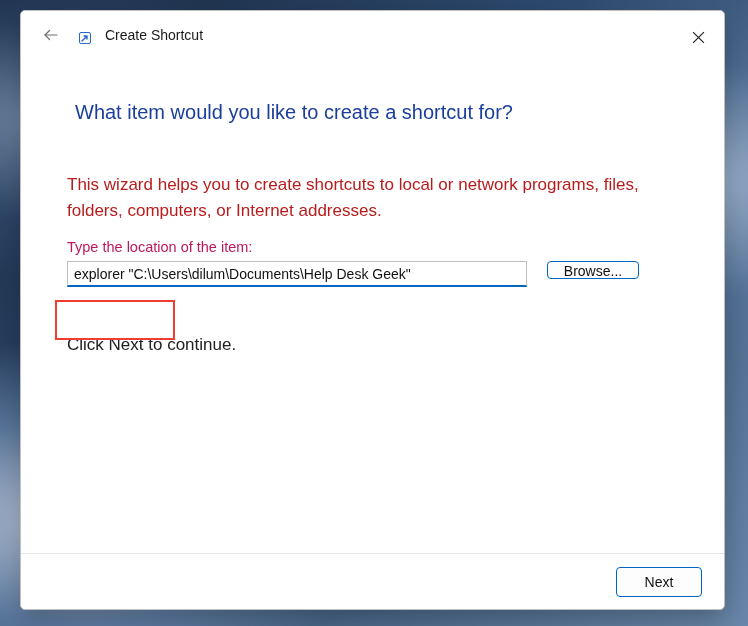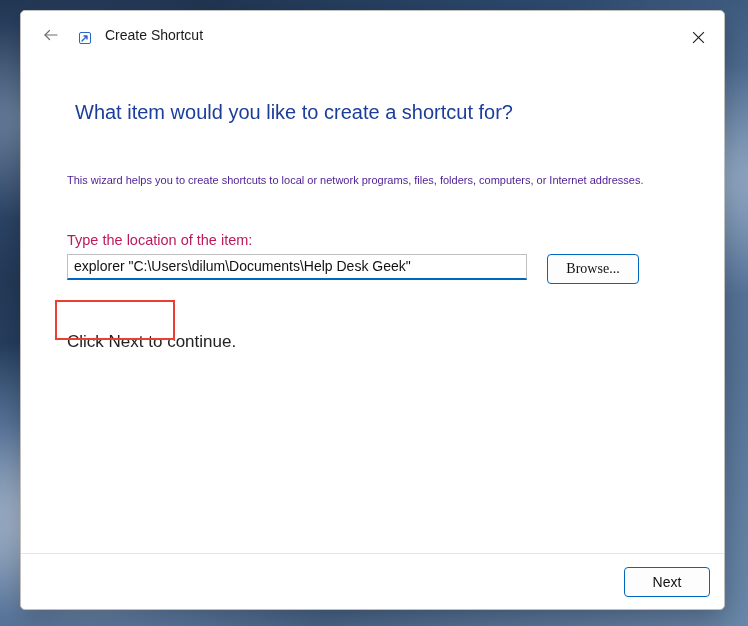--- a/index.html
+++ b/index.html
@@ -67,24 +67,24 @@
     flex: 1 1 auto;
     padding: 24px 46px 0 46px;
   }
   .heading {
     color: #1b3e9b;
     font-size: 20px;
     font-weight: 400;
     margin: 18px 0 48px 8px;
   }
   .description {
-    color: #4c1d95;
-    font-size: 11px;
+    color: #b91c1c;
+    font-size: 17px;
     line-height: 1.5;
-    margin-bottom: 43px;
+    margin-bottom: 16px;
     max-width: 590px;
   }
   .field-label {
     color: #be185d;
     font-size: 14.5px;
     margin-bottom: 6px;
   }
   .input-row {
     display: flex;
     align-items: flex-start;
@@ -102,41 +102,41 @@
     border-bottom: 2px solid #0067c0;
     outline: none;
     background: #fff;
   }
   .highlight-box {
     position: absolute;
     border: 2px solid #ef3e2f;
     pointer-events: none;
   }
   .browse-btn {
-    width: 92px; height: 30px;
+    width: 92px; height: 18px;
     background: #fdfdfd;
     border: 1px solid #0067c0;
     border-radius: 4px;
-    font-family: Liberation Serif, serif;
+    font-family: Liberation Sans, sans-serif;
     font-size: 14px;
     color: #111;
     cursor: pointer;
   }
   .continue-text {
     color: #222;
     font-size: 17px;
   }
   .footer {
     flex: 0 0 auto;
     height: 56px;
     border-top: 1px solid #e6e6e6;
     display: flex;
     justify-content: flex-end;
     align-items: center;
-    padding-right: 14px;
+    padding-right: 22px;
     gap: 10px;
   }
   .footer button {
     width: 86px; height: 30px;
     background: #fdfdfd;
     border: 1px solid #cfcfcf;
     border-radius: 4px;
     font-family: inherit;
     font-size: 14px;
     color: #111;

